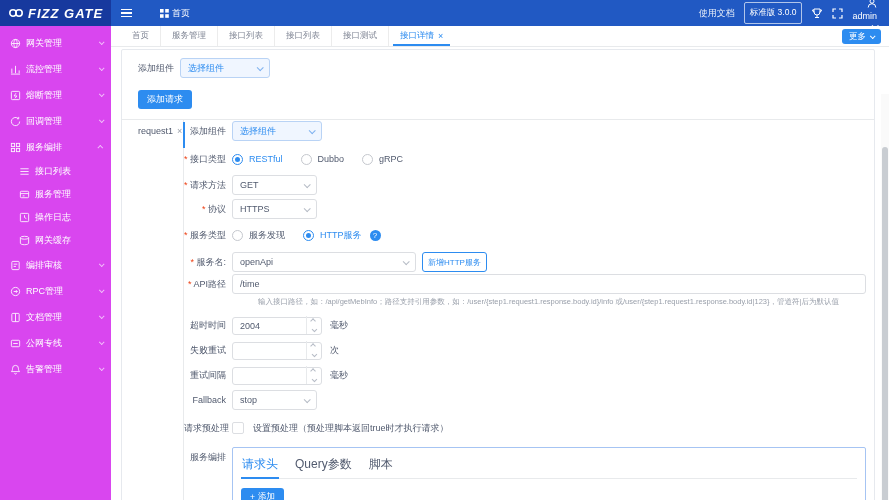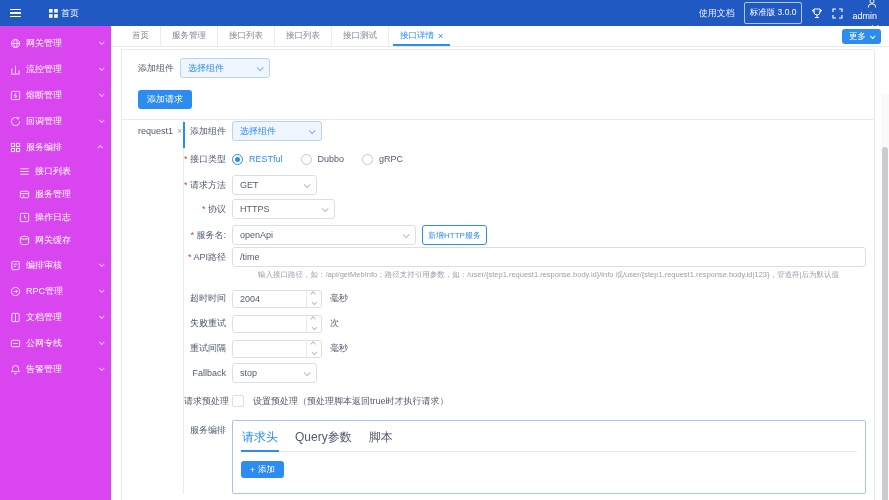--- a/index.html
+++ b/index.html
@@ -122,20 +122,27 @@
   
   .vscroll { position:absolute; right:0; top:47px; bottom:0; width:8px; background:#fafafa; }
   .vscroll .thumb { position:absolute; left:1px; right:1px; top:53px; height:375px; background:#c9cdd2; border-radius:4px; }
 </style>
 </head>
 <body>
 
 <div class="app">
 
   <header class="topbar">
+    <div class="logo">
+      <svg width="16" height="12" viewBox="0 0 16 12" fill="none" stroke="#fff" stroke-width="1.6">
+        <circle cx="5" cy="6" r="3.2"></circle>
+          <circle cx="11" cy="6" r="3.2"></circle>
+      </svg>
+      <span class="logo-text">FIZZ GATE</span>
+    </div>
     <div class="topbar-main">
       <span class="hamburger">
           <i></i>
           <i></i>
           <i></i>
         </span>
       <span class="home-tag">
         <svg width="9" height="9" viewBox="0 0 9 9" fill="#fff">
           <rect x="0" y="0" width="3.6" height="3.6"></rect>
             <rect x="5.2" y="0" width="3.6" height="3.6"></rect>
@@ -393,26 +400,38 @@
               <div class="frow" style="margin-bottom:4px">
                 <span class="flabel req">请求方法</span>
                 <div class="sel" style="width:85px">
                   <span>GET</span>
                   <span class="chev"></span>
                 </div>
               </div>
 
               <div class="frow" style="margin-bottom:6px">
                 <span class="flabel req">协议</span>
-                <div class="sel" style="width:103px">
+                <div class="sel" style="width:85px">
                   <span>HTTPS</span>
                   <span class="chev"></span>
                 </div>
               </div>
 
+              <div class="frow" style="margin-bottom:7px">
+                <span class="flabel req">服务类型</span>
+                <div class="radio-row">
+                  <span class="radio"></span>
+                  <span class="rlabel">服务发现</span>
+                  <span class="radio on">
+                      <i></i>
+                    </span>
+                  <span class="rlabel on" style="margin-right:0">HTTP服务</span>
+                  <span class="help-icon">?</span>
+                </div>
+              </div>
 
               <div class="frow" style="margin-bottom:2px">
                 <span class="flabel req">服务名:</span>
                 <div class="sel" style="width:184px">
                   <span>openApi</span>
                   <span class="chev"></span>
                 </div>
                 <button style="margin-left:6px;height:20px;background:#fff;border:1px solid #2d8cf0;color:#2d8cf0;border-radius:3px;font-size:8px;padding:0 5px;cursor:pointer;font-family:inherit">新增HTTP服务</button>
               </div>
 

